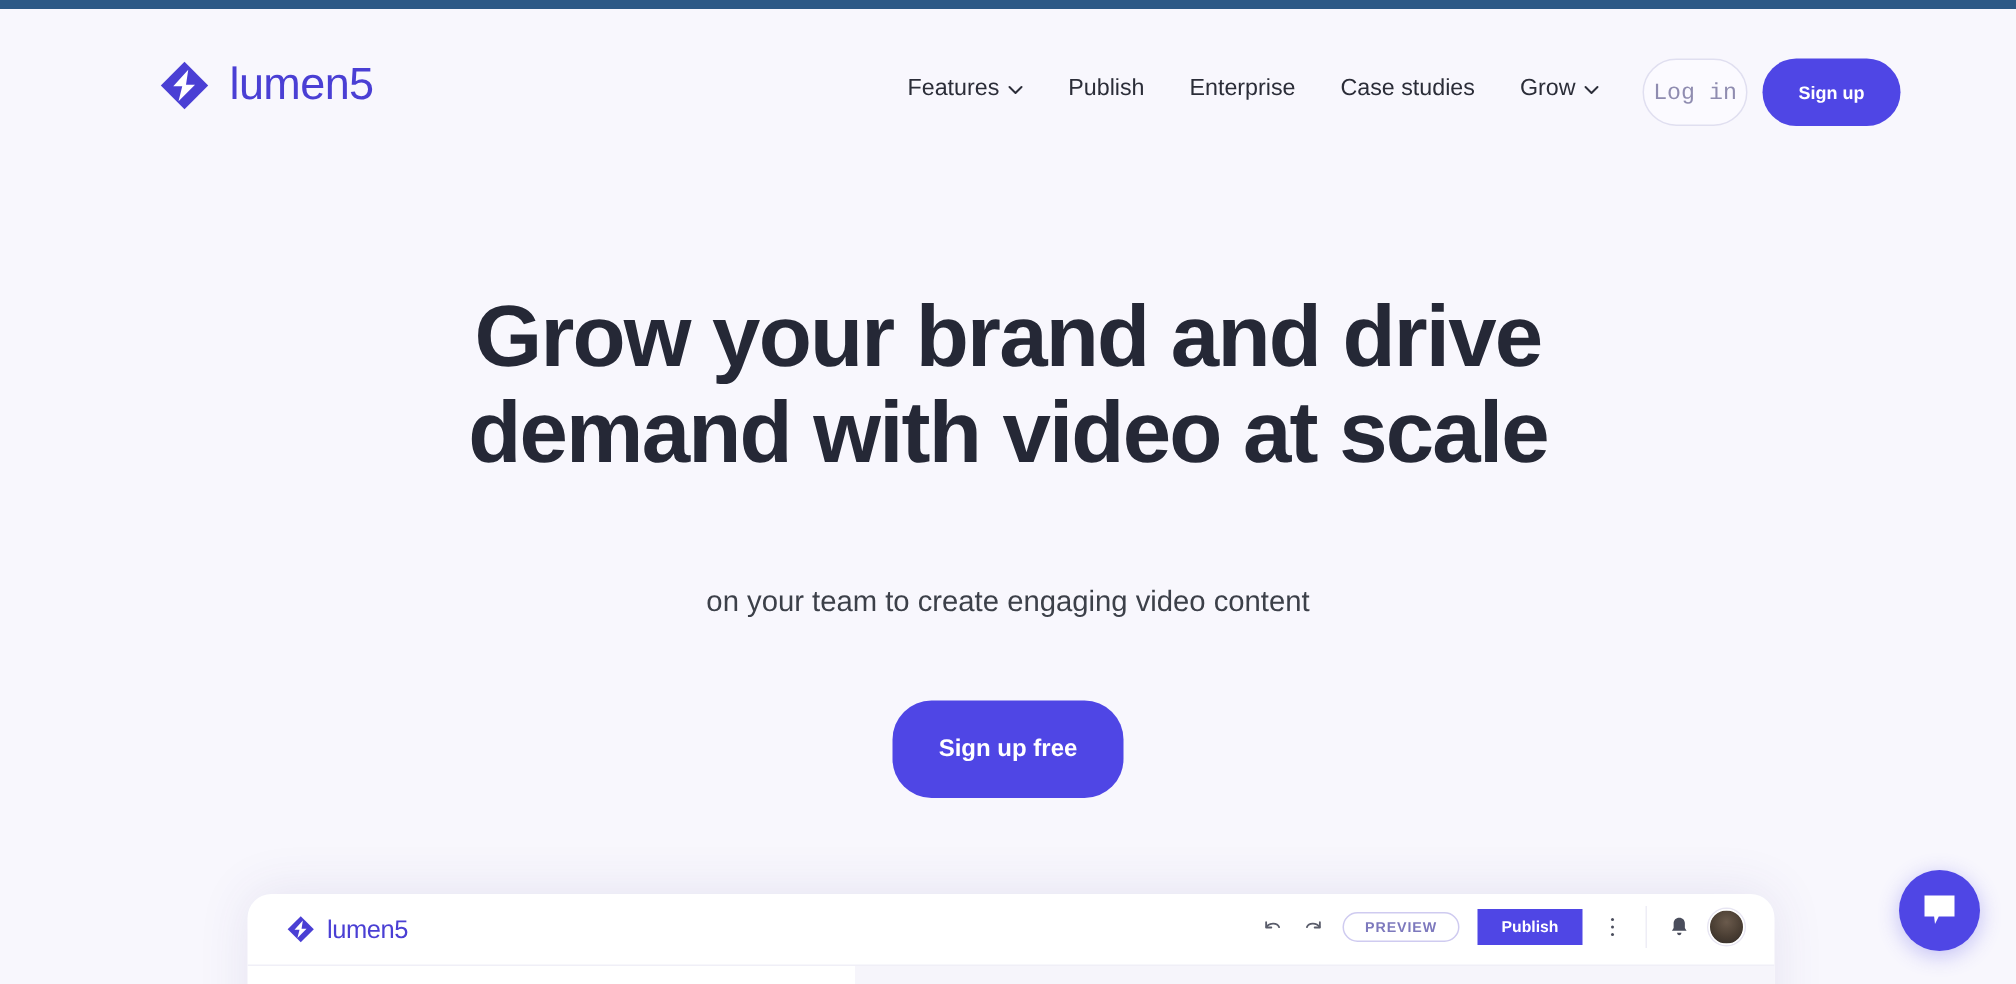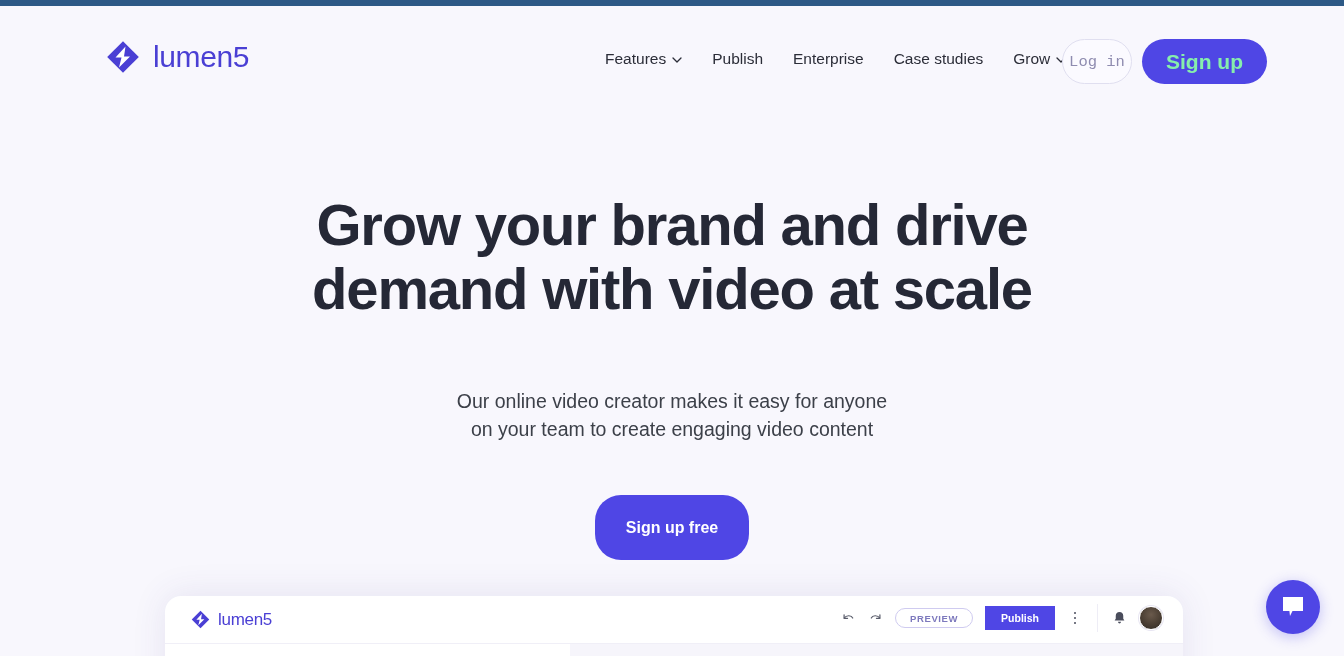--- a/index.html
+++ b/index.html
@@ -109,22 +109,22 @@
     display: flex;
     align-items: center;
     justify-content: center;
   }
   .btn-signup {
     height: 45px;
     padding: 0 24px;
     border-radius: 23px;
     border: none;
     background: #4f46e5;
-    color: #86efac;
-    font-size: 21px;
+    color: #ffffff;
+    font-size: 12px;
     font-weight: bold;
     font-family: "Liberation Sans", sans-serif;
     cursor: pointer;
     display: flex;
     align-items: center;
     justify-content: center;
     text-align: right;
   }
 
   
@@ -339,21 +339,20 @@
   </div>
 
   <div class="hero">
 
     <h1 class="hero-title">
       <span class="ln">Grow your brand and drive</span>
       <span class="ln">demand with video at scale</span>
     </h1>
 
     <p class="hero-sub">
-      <span class="ln">Our online video creator makes it easy for anyone</span>
       <span class="ln">on your team to create engaging video content</span>
     </p>
 
     <div class="cta-wrap">
       <button class="btn-cta">Sign up free</button>
     </div>
 
   </div>
 
   <div class="mockup">

